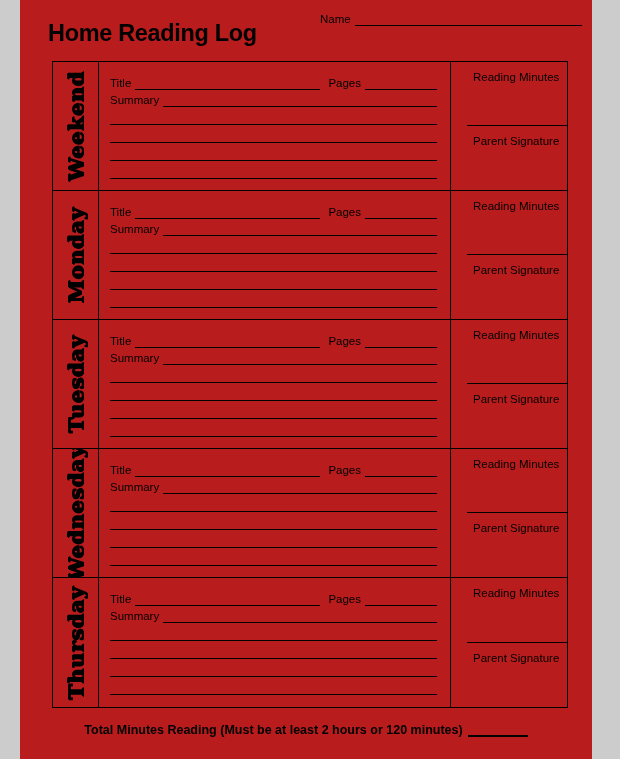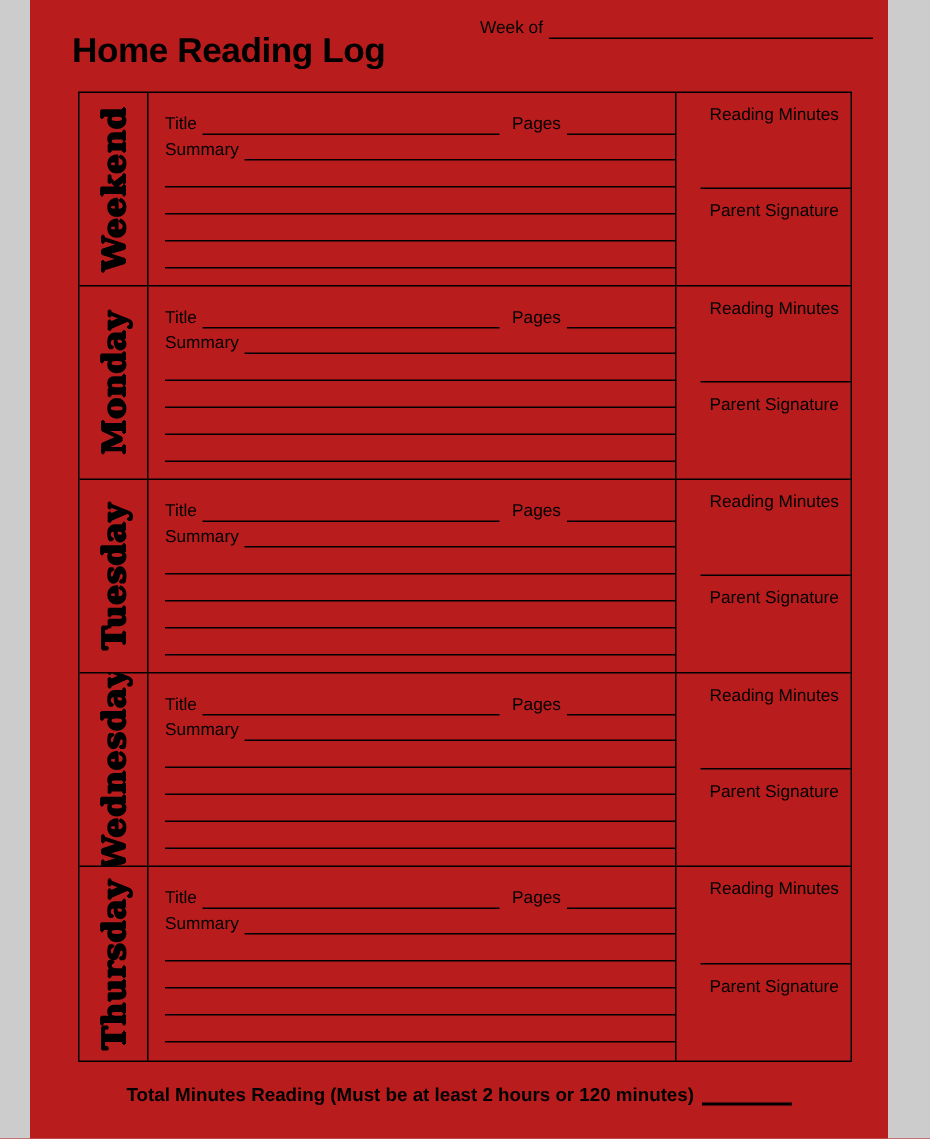--- a/index.html
+++ b/index.html
@@ -114,21 +114,21 @@
       0.7px 0 0 #000, -0.7px 0 0 #000,
       0 0.7px 0 #000, 0 -0.7px 0 #000;
   }
 
   
   .entry-cell {
     flex: 1 1 auto;
     border-right: 1.3px solid #000;
     box-sizing: border-box;
     position: relative;
-    padding: 11px 0 0 11px;
+    padding: 11px 13px 0 11px;
   }
   .entry-line {
     display: flex;
     align-items: flex-end;
     height: 17px;
     margin-bottom: 0px;
   }
   .entry-label {
     font-size: 11.5px;
     color: #000;
@@ -205,21 +205,21 @@
 </head>
 <body>
 
 <div class="page">
 
   <div class="header">
     <div class="doc-title">Home Reading Log</div>
 
     <div class="header-fields">
       <div class="field-row">
-        <span class="field-label">Week of</span>
+        <span class="field-label">Name</span>
         <span class="field-rule"></span>
       </div>
     </div>
   </div>
 
   <div class="log-table" id="log-table">
       <div class="log-row">
         <div class="day-cell">
           <div class="day-label">Weekend</div>
         </div>

